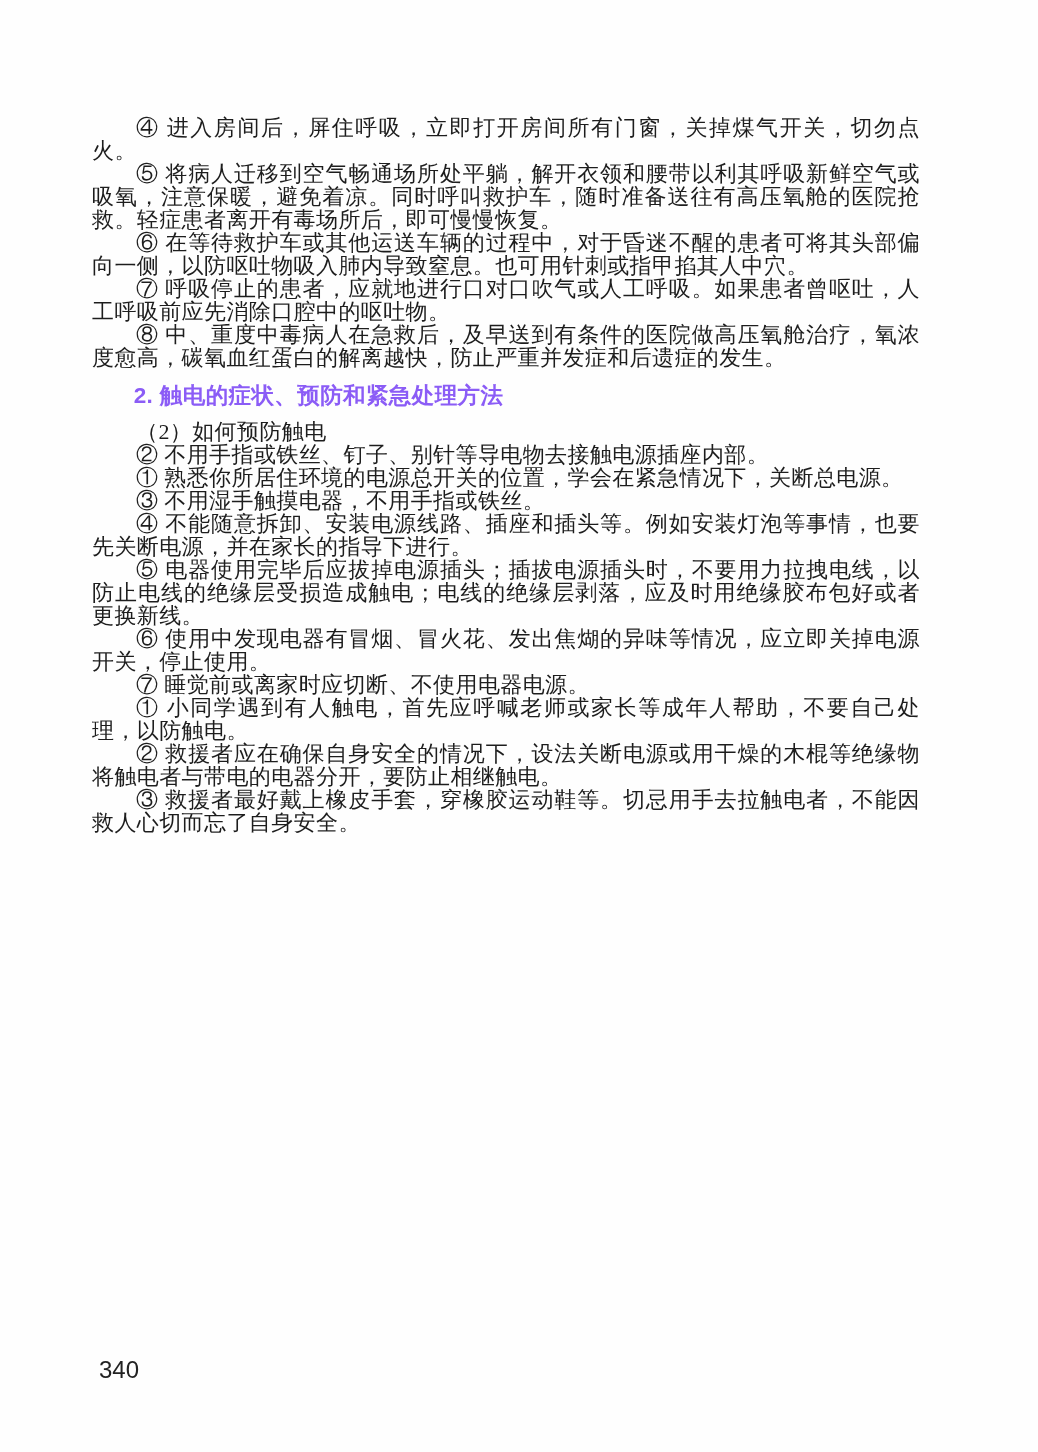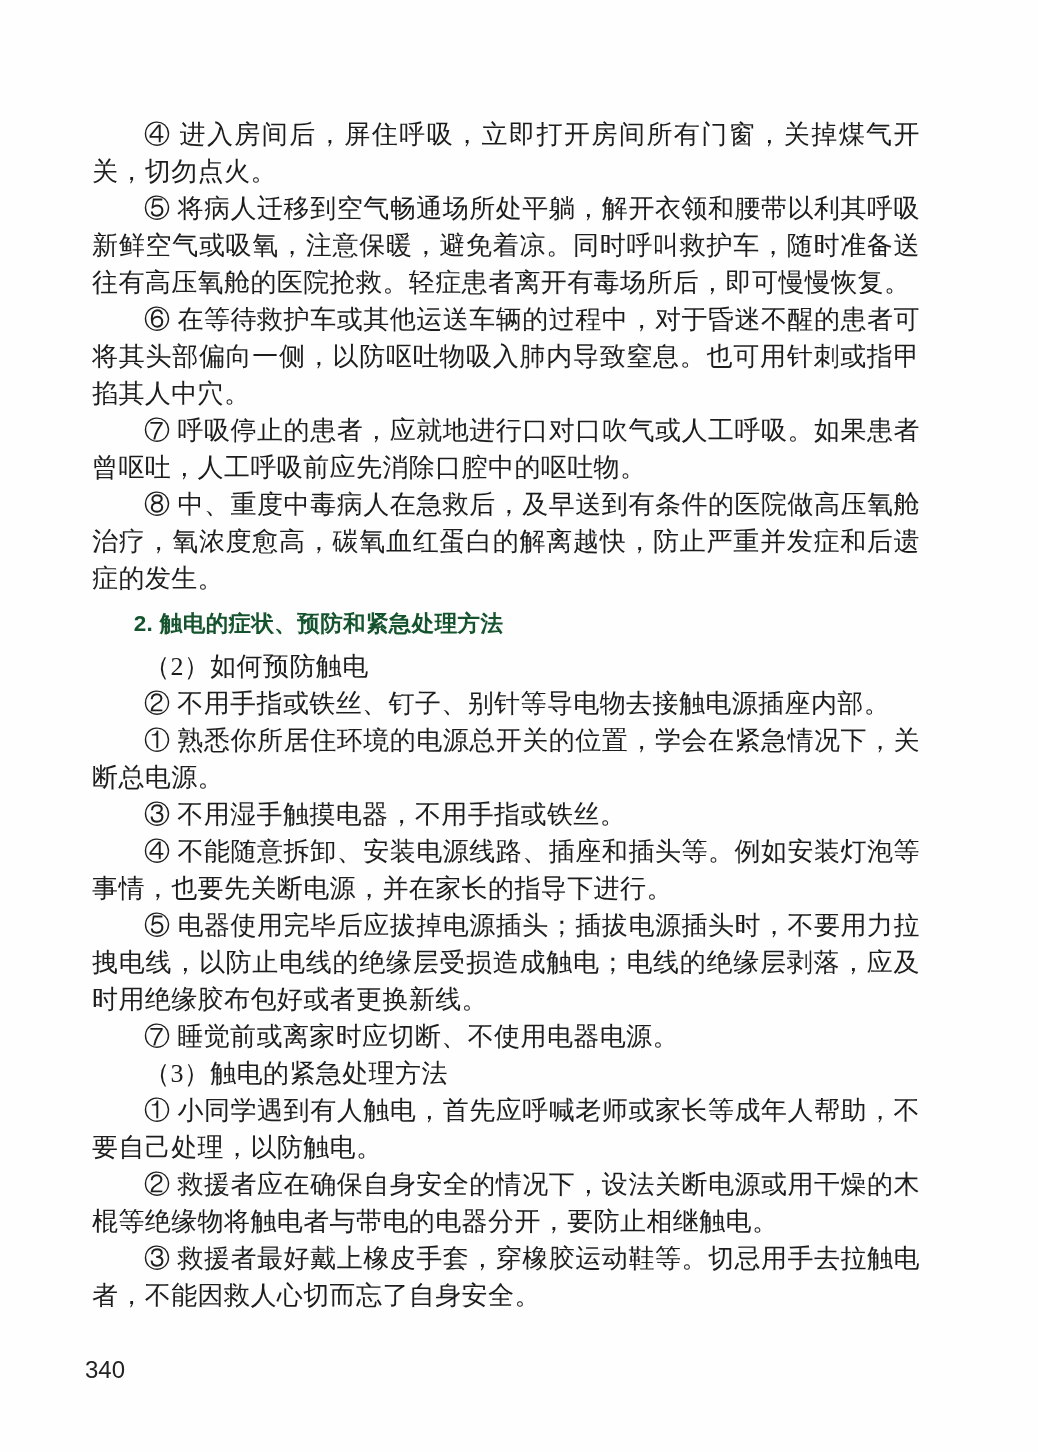--- a/index.html
+++ b/index.html
@@ -19,39 +19,39 @@
     box-sizing: border-box;
   }
   .content {
     position: absolute;
     left: 92px;
     top: 116px;
     width: 828px;
   }
   .para {
     margin: 0;
-    font-size: 26px;
-    line-height: 37px;
+    font-size: 22px;
+    line-height: 23px;
     text-align: justify;
     text-indent: 2em;
     letter-spacing: 0.4px;
   }
   .heading {
     margin: 9px 0 6px 0;
     font-size: 22.5px;
     line-height: 36px;
     font-weight: bold;
     font-family: "Liberation Sans", "DejaVu Sans", sans-serif;
     text-indent: 1.85em;
     letter-spacing: 0.4px;
-    color: #14532d;
+    color: #8b5cf6;
   }
   .page-number {
     position: absolute;
-    left: 85px;
+    left: 99px;
     top: 1356px;
     font-family: "Liberation Sans", "DejaVu Sans", sans-serif;
     font-size: 24px;
     color: #222222;
   }
 </style>
 </head>
 <body>
 
 <div class="page">
@@ -61,20 +61,20 @@
     <p class="para">⑥ 在等待救护车或其他运送车辆的过程中，对于昏迷不醒的患者可将其头部偏向一侧，以防呕吐物吸入肺内导致窒息。也可用针刺或指甲掐其人中穴。</p>
     <p class="para">⑦ 呼吸停止的患者，应就地进行口对口吹气或人工呼吸。如果患者曾呕吐，人工呼吸前应先消除口腔中的呕吐物。</p>
     <p class="para">⑧ 中、重度中毒病人在急救后，及早送到有条件的医院做高压氧舱治疗，氧浓度愈高，碳氧血红蛋白的解离越快，防止严重并发症和后遗症的发生。</p>
     <h2 class="heading">2. 触电的症状、预防和紧急处理方法</h2>
     <p class="para">（2）如何预防触电</p>
     <p class="para">② 不用手指或铁丝、钉子、别针等导电物去接触电源插座内部。</p>
     <p class="para">① 熟悉你所居住环境的电源总开关的位置，学会在紧急情况下，关断总电源。</p>
     <p class="para">③ 不用湿手触摸电器，不用手指或铁丝。</p>
     <p class="para">④ 不能随意拆卸、安装电源线路、插座和插头等。例如安装灯泡等事情，也要先关断电源，并在家长的指导下进行。</p>
     <p class="para">⑤ 电器使用完毕后应拔掉电源插头；插拔电源插头时，不要用力拉拽电线，以防止电线的绝缘层受损造成触电；电线的绝缘层剥落，应及时用绝缘胶布包好或者更换新线。</p>
+    <p class="para">⑥ 使用中发现电器有冒烟、冒火花、发出焦煳的异味等情况，应立即关掉电源开关，停止使用。</p>
     <p class="para">⑦ 睡觉前或离家时应切断、不使用电器电源。</p>
-    <p class="para">（3）触电的紧急处理方法</p>
     <p class="para">① 小同学遇到有人触电，首先应呼喊老师或家长等成年人帮助，不要自己处理，以防触电。</p>
     <p class="para">② 救援者应在确保自身安全的情况下，设法关断电源或用干燥的木棍等绝缘物将触电者与带电的电器分开，要防止相继触电。</p>
     <p class="para">③ 救援者最好戴上橡皮手套，穿橡胶运动鞋等。切忌用手去拉触电者，不能因救人心切而忘了自身安全。</p>
   </main>
   <span class="page-number">340</span>
 </div>
 
 </body></html>

